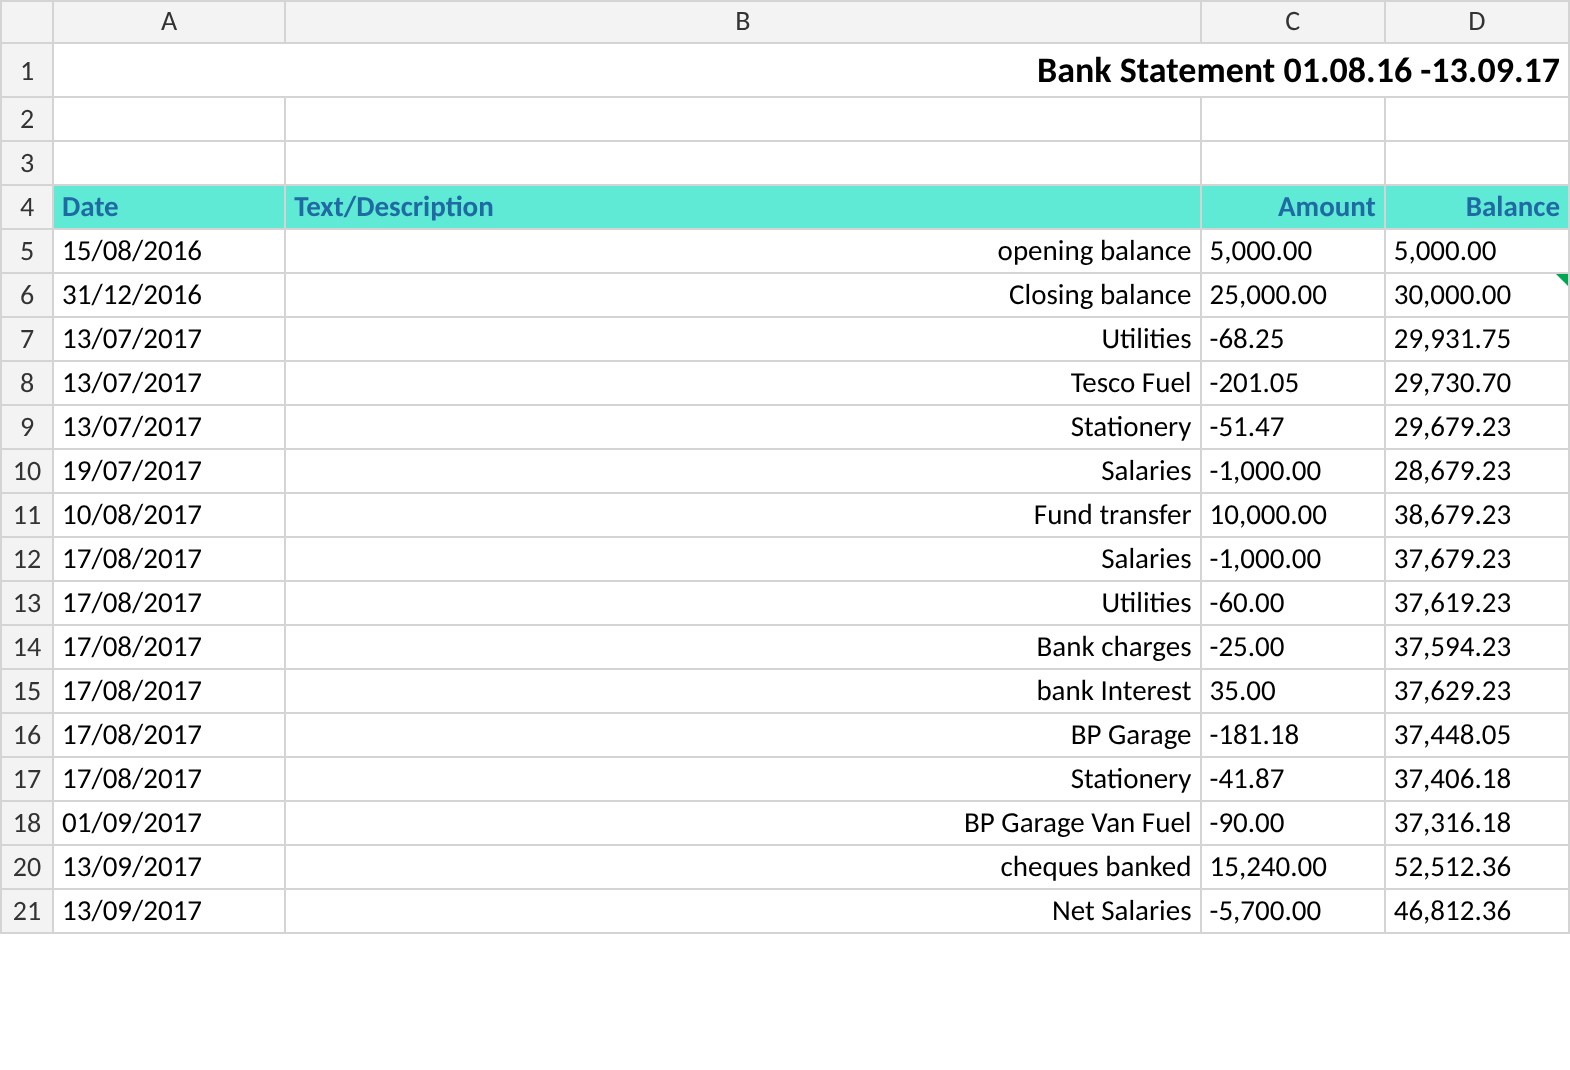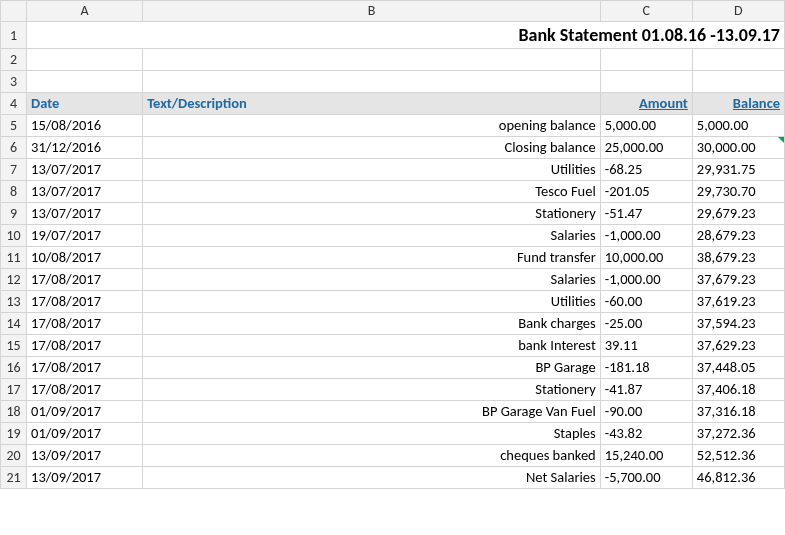--- a/index.html
+++ b/index.html
@@ -56,27 +56,27 @@
     height: 26px;
     line-height: 26px;
     text-align: left;
     padding-left: 2px;
   }
   .title-row td:not(:first-of-type) {
     font-weight: normal;
   }
 
   .hdr-row td {
-    background: #e5e5e5;
+    background: #5eead4;
     color: #1f6aa3;
     font-weight: bold;
     font-family: Calibri, Arial, sans-serif;
   }
   .hdr-row td.left { text-align: left; }
-  .hdr-row td.right { text-align: right; text-decoration: underline; }
+  .hdr-row td.right { text-align: right; }
 
   td.left { text-align: right; }
   td.right { text-align: left; font-variant-numeric: tabular-nums; }
   td.mark { position: relative; }
   td.mark::after {
     content: "";
     position: absolute;
     top: 0;
     right: 0;
     width: 0;
@@ -201,21 +201,21 @@
         <th class="rowhead">14</th>
         <td class="right">17/08/2017</td>
         <td class="left">Bank charges</td>
         <td class="right">-25.00</td>
         <td class="right">37,594.23</td>
       </tr>
       <tr>
         <th class="rowhead">15</th>
         <td class="right">17/08/2017</td>
         <td class="left">bank Interest</td>
-        <td class="right">39.11</td>
+        <td class="right">35.00</td>
         <td class="right">37,629.23</td>
       </tr>
       <tr>
         <th class="rowhead">16</th>
         <td class="right">17/08/2017</td>
         <td class="left">BP Garage</td>
         <td class="right">-181.18</td>
         <td class="right">37,448.05</td>
       </tr>
       <tr>
@@ -226,27 +226,20 @@
         <td class="right">37,406.18</td>
       </tr>
       <tr>
         <th class="rowhead">18</th>
         <td class="right">01/09/2017</td>
         <td class="left">BP Garage Van Fuel</td>
         <td class="right">-90.00</td>
         <td class="right">37,316.18</td>
       </tr>
       <tr>
-        <th class="rowhead">19</th>
-        <td class="right">01/09/2017</td>
-        <td class="left">Staples</td>
-        <td class="right">-43.82</td>
-        <td class="right">37,272.36</td>
-      </tr>
-      <tr>
         <th class="rowhead">20</th>
         <td class="right">13/09/2017</td>
         <td class="left">cheques banked</td>
         <td class="right">15,240.00</td>
         <td class="right">52,512.36</td>
       </tr>
       <tr>
         <th class="rowhead">21</th>
         <td class="right">13/09/2017</td>
         <td class="left">Net Salaries</td>

